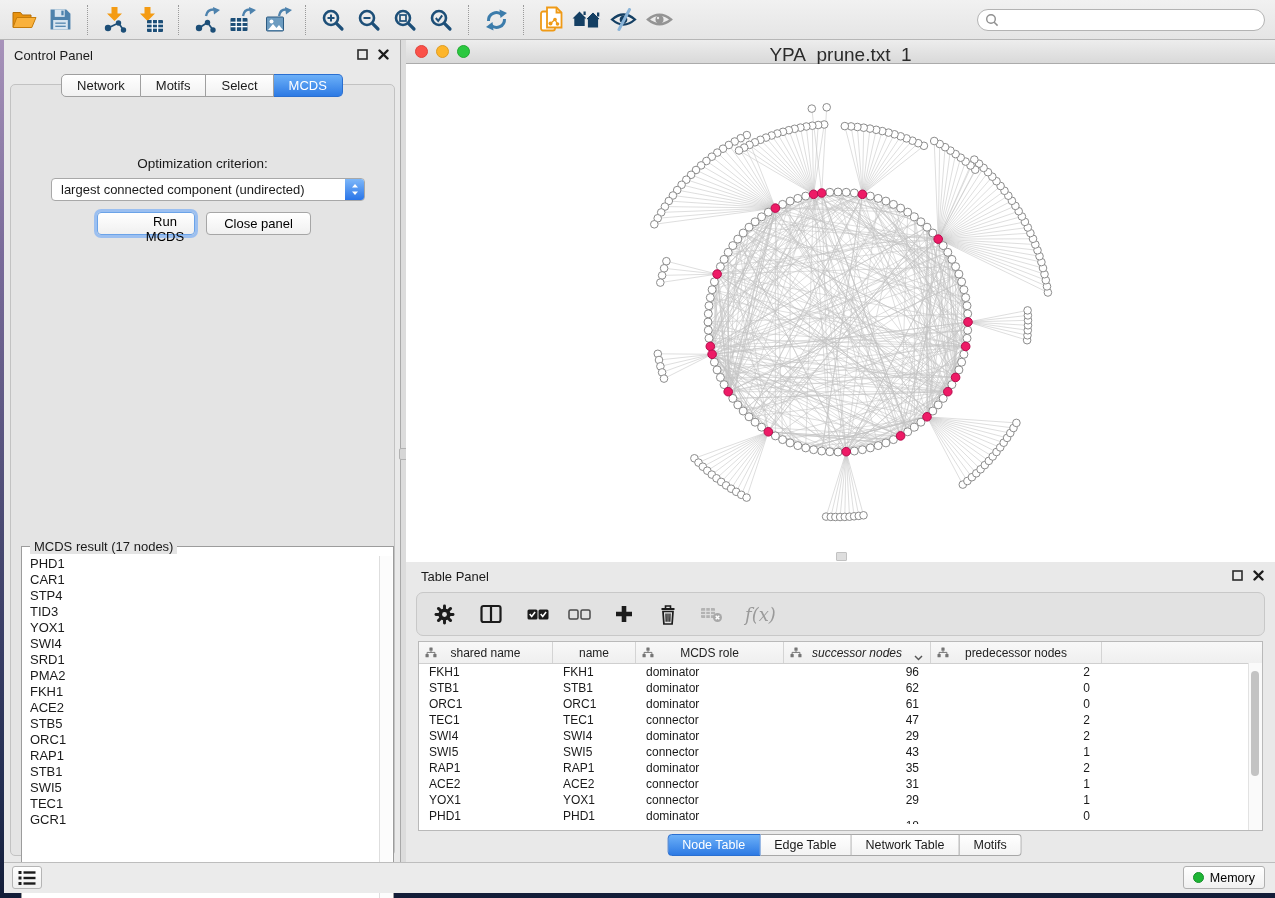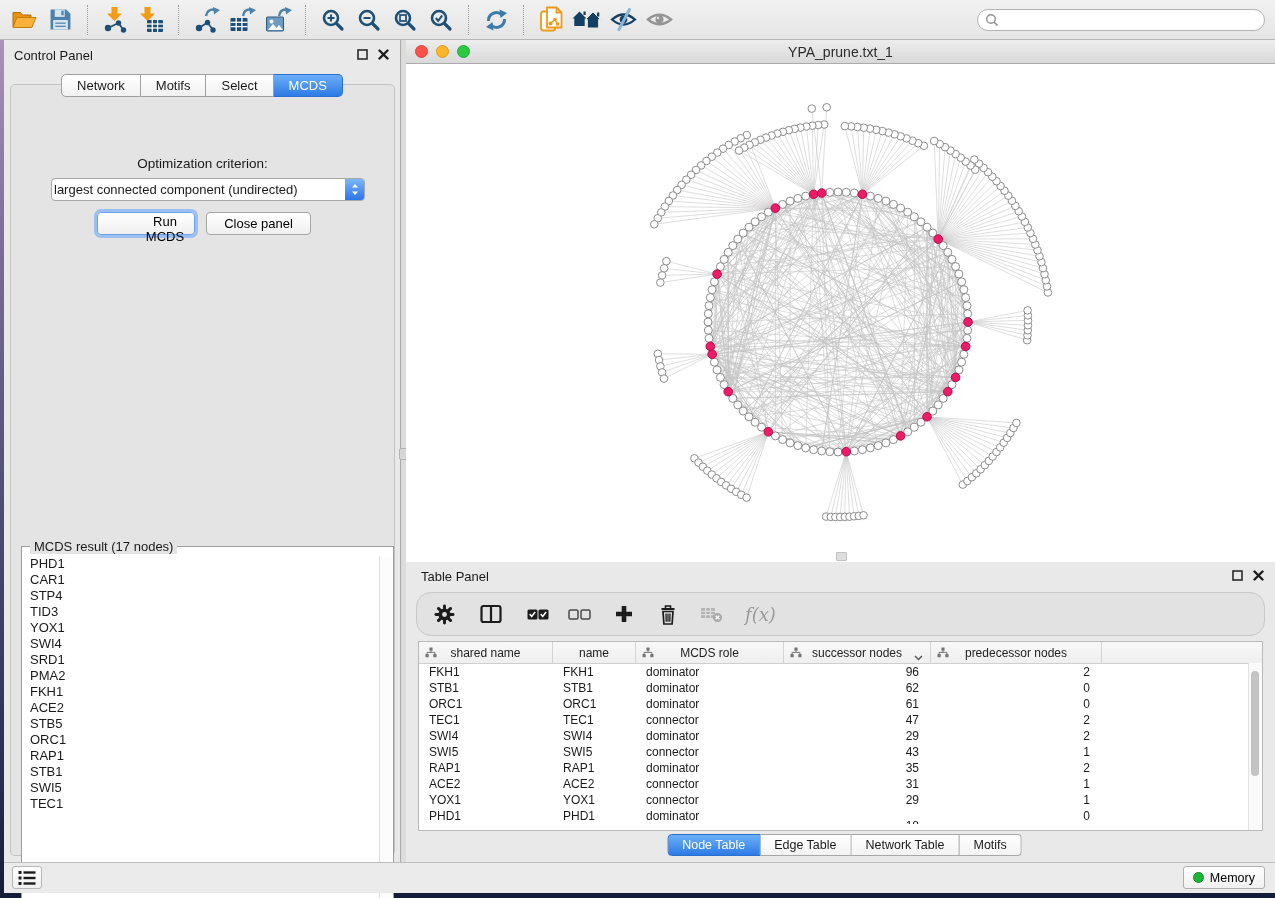--- a/index.html
+++ b/index.html
@@ -27,49 +27,49 @@
   .seg-tab{height:21px;line-height:21px;padding:0 15px;font-size:13px;background:linear-gradient(#ffffff,#f1f1f1);
     border:1px solid #9f9f9f;border-left:none;}
   .seg-tab:first-child{border-left:1px solid #9f9f9f;border-radius:5px 0 0 5px;}
   .seg-tab:last-child{border-radius:0 5px 5px 0;}
   .seg-tab.active{background:linear-gradient(#6cb0f8,#2d7ae4);color:#fff;border-color:#2a6fd0;}
   .cp-inner{position:absolute;left:6px;top:44px;width:383px;bottom:6px;background:#e4e4e4;
     border:1px solid #c2c2c2;border-radius:5px;}
   .opt-label{position:absolute;left:0;right:0;top:71px;text-align:center;font-size:13.5px;}
   .dropdown{position:absolute;left:40px;top:93px;width:314px;height:23px;background:#fff;border:1px solid #a8a8a8;
     border-radius:4px;display:flex;align-items:center;box-sizing:border-box;}
-  .dropdown .val{flex:1;font-size:13px;padding-left:2px;white-space:nowrap;}
+  .dropdown .val{flex:1;font-size:13px;padding-left:9px;white-space:nowrap;}
   .dd-stepper{width:19px;height:21px;border-radius:0 3px 3px 0;background:linear-gradient(#7db7f9,#2a75e8);
     display:flex;align-items:center;justify-content:center;}
   .mac-btn{position:absolute;height:23px;background:linear-gradient(#ffffff,#f0f0f0);border:1px solid #a6a6a6;
     border-radius:4px;font:13px "Liberation Sans",sans-serif;}
   .mac-btn.focus{box-shadow:0 0 0 3px rgba(106,166,248,.6);border-color:#6ba3e8;}
   .group-box{position:absolute;left:10px;top:441px;width:371px;height:370px;border:1px solid #9c9c9c;background:#fff;margin-top:20px;}
   .group-legend{position:absolute;top:-8px;left:8px;background:#e4e4e4;padding:0 4px;font-size:13px;}
   .mcds-list{position:absolute;left:1px;top:9px;right:13px;bottom:1px;overflow:hidden;}
   .mcds-item{font-size:13px;line-height:16px;padding-left:7px;}
   .list-gutter{position:absolute;right:1px;top:9px;bottom:1px;width:12px;background:#fcfcfc;border-left:1px solid #dedede;}
   
   .v-splitter{position:absolute;left:401px;top:40px;width:5px;height:822px;background:#dcdcdc;}
   .v-splitter .grip{position:absolute;left:-2px;top:408px;width:9px;height:10px;background:#d6d6d6;border:1px solid #b2b2b2;border-radius:2px;}
   
   .net-window{position:absolute;left:406px;top:40px;width:869px;height:522px;}
   .net-title{height:23px;background:linear-gradient(#ededed,#d9d9d9);border-bottom:1px solid #ababab;position:relative;}
   .tl{position:absolute;top:5px;width:13px;height:13px;border-radius:50%;box-sizing:border-box;}
   .tl.red{left:9px;background:#fb5149;border:1px solid #df443d;}
   .tl.yellow{left:30px;background:#fdb52a;border:1px solid #de9c22;}
   .tl.green{left:51px;background:#2bc840;border:1px solid #22aa32;}
-  .net-title-text{position:absolute;left:0;right:0;top:4px;text-align:center;font-size:14px;color:#2b2b2b;}
+  .net-title-text{position:absolute;left:0;right:0;top:4px;text-align:center;font-size:19px;color:#2b2b2b;}
   .net-canvas{position:relative;width:869px;height:498px;background:#fff;}
   .h-grip{position:absolute;left:430px;bottom:1px;width:9px;height:7px;background:#dedede;border:1px solid #c2c2c2;border-radius:1px;}
   
   .table-panel{position:absolute;left:406px;top:562px;width:869px;height:300px;background:#e9e9e9;box-sizing:border-box;}
   .tp-title{position:absolute;left:15px;top:7px;font-size:13px;}
   .tp-toolbar{position:absolute;left:10px;right:10px;top:30px;height:44px;background:#e2e2e2;border:1px solid #c8c8c8;
-    border-radius:15px;display:flex;align-items:center;padding-left:17px;box-sizing:border-box;}
+    border-radius:7px;display:flex;align-items:center;padding-left:17px;box-sizing:border-box;}
   .tp-tool{border:none;background:transparent;padding:0;margin-right:19px;display:flex;align-items:center;justify-content:center;}
   .fx-label{font-family:"DejaVu Serif",serif;font-style:italic;color:#9a9a9a;font-size:18px;}
   .ntable{position:absolute;left:12px;top:79px;width:845px;height:190px;background:#fff;border:1px solid #b9b9b9;box-sizing:border-box;}
   .thead{display:flex;height:21px;background:linear-gradient(#f8f8f8,#efefef);border-bottom:1px solid #cfcfcf;}
   .th{position:relative;display:flex;align-items:center;justify-content:center;font-size:12px;color:#222;
     border-right:1px solid #d4d4d4;box-sizing:border-box;}
   .th .sm-icon{position:absolute;left:6px;top:5px;}
   .th .sort{position:absolute;right:7px;top:8px;}
   .tbody{position:relative;}
   .tr{display:flex;height:16px;}
@@ -308,20 +308,21 @@
           <div class="mcds-item">SRD1</div>
           <div class="mcds-item">PMA2</div>
           <div class="mcds-item">FKH1</div>
           <div class="mcds-item">ACE2</div>
           <div class="mcds-item">STB5</div>
           <div class="mcds-item">ORC1</div>
           <div class="mcds-item">RAP1</div>
           <div class="mcds-item">STB1</div>
           <div class="mcds-item">SWI5</div>
           <div class="mcds-item">TEC1</div>
+          <div class="mcds-item">GCR1</div>
         </div>
       <div class="list-gutter"></div>
     </div>
   </div>
 </div>
 
 <div class="v-splitter">
     <div class="grip"></div>
   </div>
 
@@ -1214,21 +1215,21 @@
           <span class="sm-icon"><svg width="12" height="11" viewBox="0 0 12 11">
               <g fill="#757575">
                 <rect x="4.4" y="0.5" width="3.2" height="3.2" rx="0.5"></rect>
                 <rect x="0.5" y="7" width="3.2" height="3.2" rx="0.5"></rect>
                 <rect x="8.3" y="7" width="3.2" height="3.2" rx="0.5"></rect>
               </g>
               <path d="M6 3.7 V5.4 M2.1 7 V5.4 H9.9 V7" fill="none" stroke="#757575" stroke-width="1"></path>
             </svg></span>
           <span>MCDS role</span>
         </div>
-        <div class="th" style="width: 147px;">
+        <div class="th" style="width: 147px; font-style: italic;">
           <span class="sm-icon"><svg width="12" height="11" viewBox="0 0 12 11">
               <g fill="#757575">
                 <rect x="4.4" y="0.5" width="3.2" height="3.2" rx="0.5"></rect>
                 <rect x="0.5" y="7" width="3.2" height="3.2" rx="0.5"></rect>
                 <rect x="8.3" y="7" width="3.2" height="3.2" rx="0.5"></rect>
               </g>
               <path d="M6 3.7 V5.4 M2.1 7 V5.4 H9.9 V7" fill="none" stroke="#757575" stroke-width="1"></path>
             </svg></span>
           <span>successor nodes</span>
           <span class="sort"><svg width="9" height="6" viewBox="0 0 9 6">

